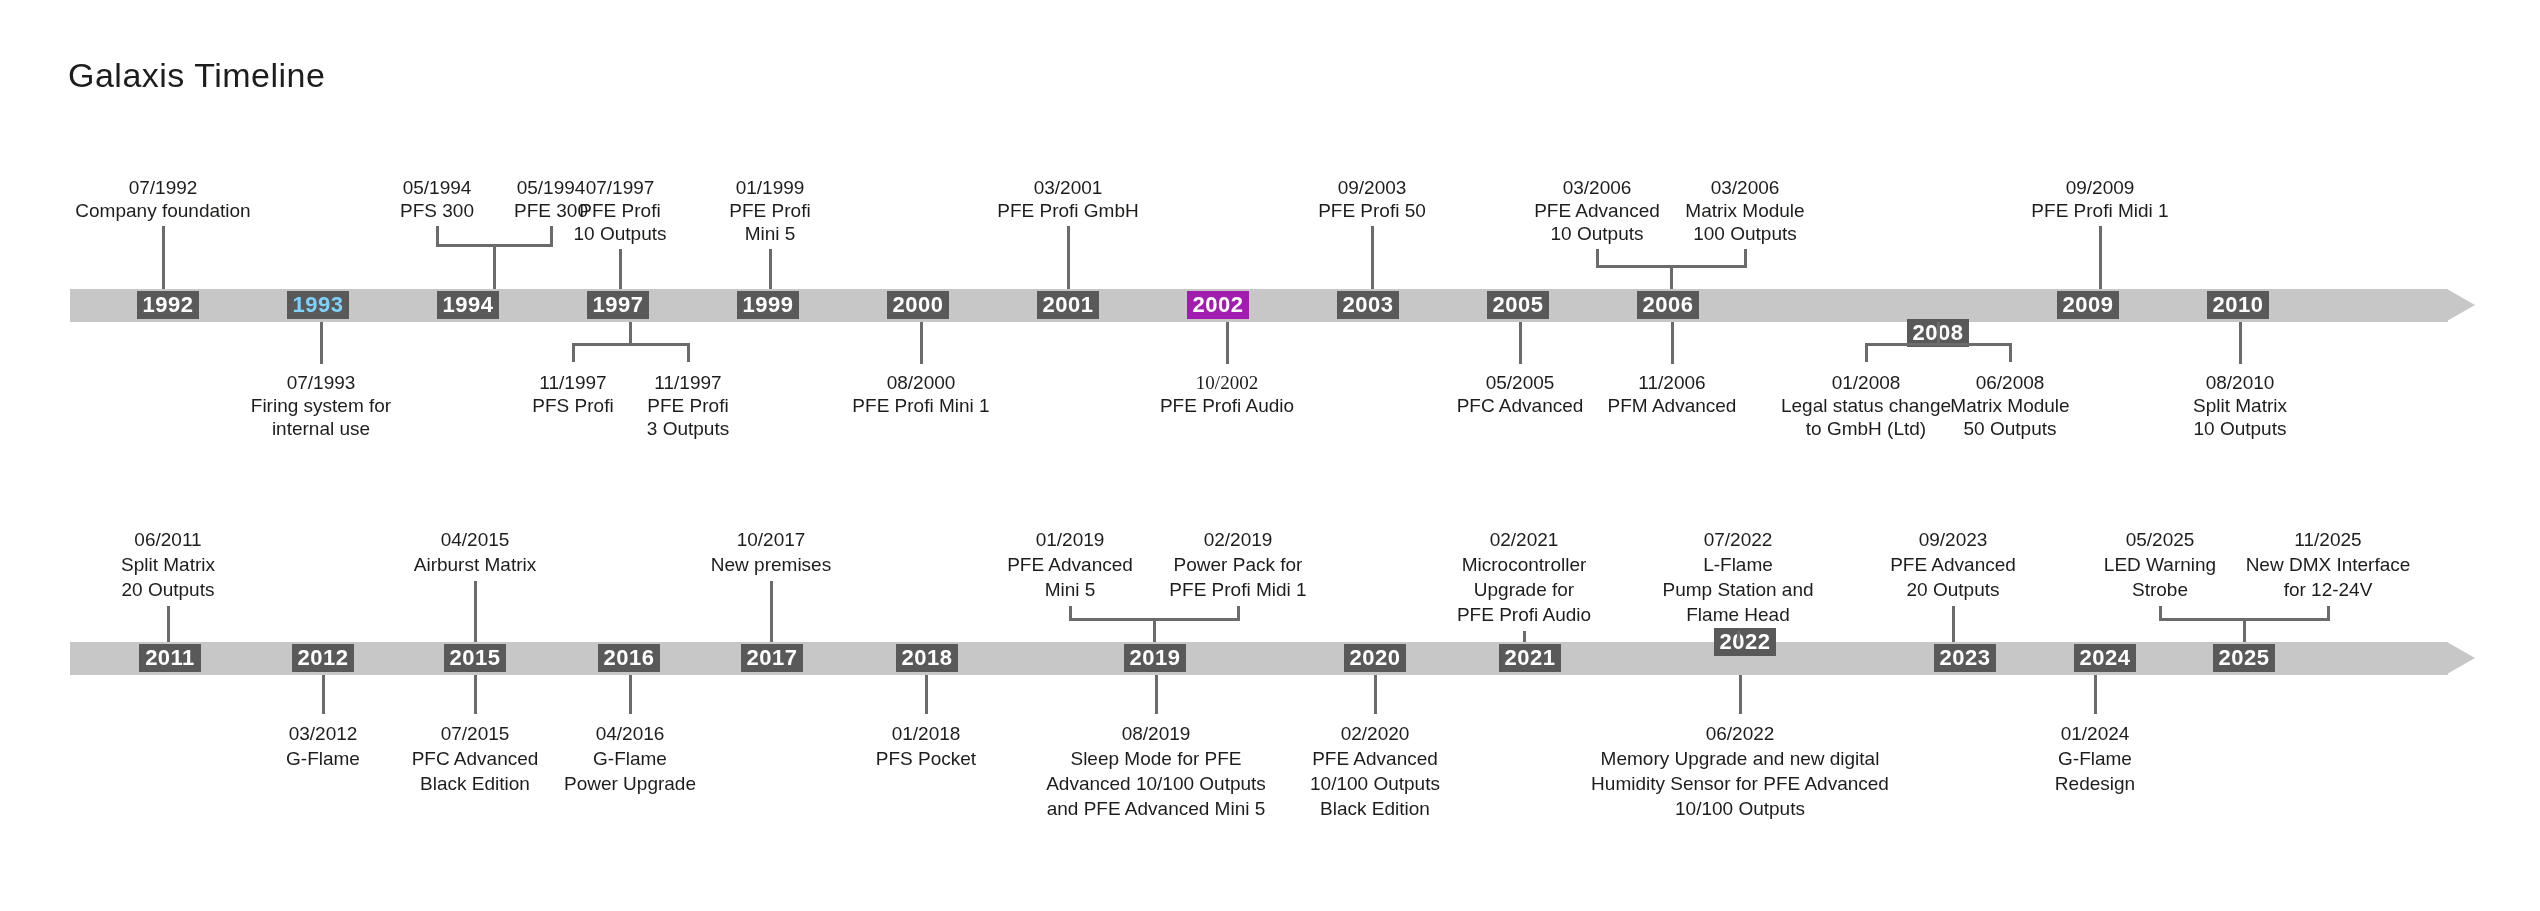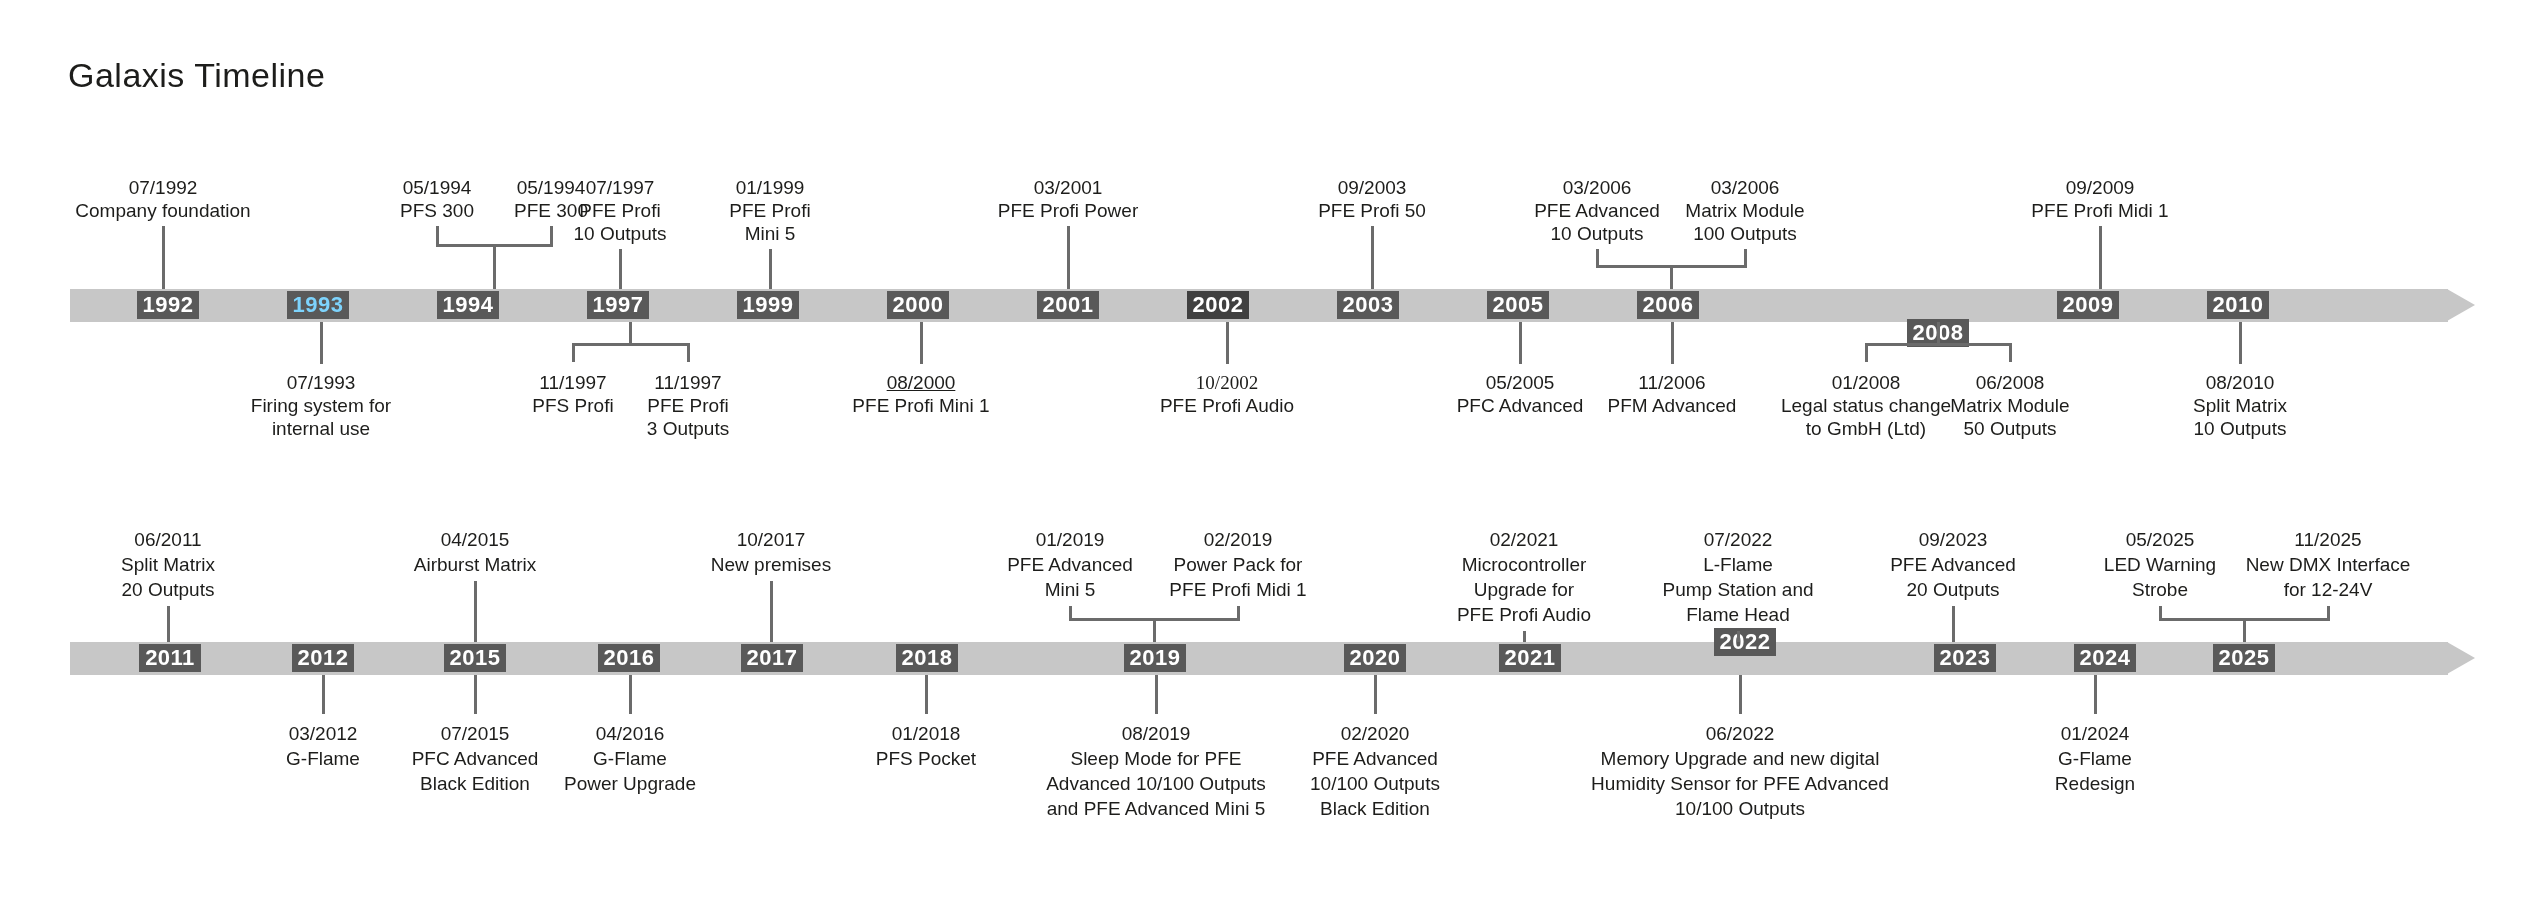--- a/index.html
+++ b/index.html
@@ -33,21 +33,21 @@
   <div id="canvas">
       <div class="bar" style="left: 70px; top: 289px; width: 2378px; height: 33px; background: rgb(199, 199, 199);"></div>
       <div class="bar-arrow" style="left: 2447px; top: 289px; border-top: 16.5px solid transparent; border-bottom: 16.5px solid transparent; border-left: 28px solid rgb(199, 199, 199);"></div>
       <div class="year" style="left: 137px; top: 291px; background: rgb(89, 89, 89); color: rgb(255, 255, 255);">1992</div>
       <div class="year" style="left: 287px; top: 291px; background: rgb(89, 89, 89); color: #7dd3fc;">1993</div>
       <div class="year" style="left: 437px; top: 291px; background: rgb(89, 89, 89); color: rgb(255, 255, 255);">1994</div>
       <div class="year" style="left: 587px; top: 291px; background: rgb(89, 89, 89); color: rgb(255, 255, 255);">1997</div>
       <div class="year" style="left: 737px; top: 291px; background: rgb(89, 89, 89); color: rgb(255, 255, 255);">1999</div>
       <div class="year" style="left: 887px; top: 291px; background: rgb(89, 89, 89); color: rgb(255, 255, 255);">2000</div>
       <div class="year" style="left: 1037px; top: 291px; background: rgb(89, 89, 89); color: rgb(255, 255, 255);">2001</div>
-      <div class="year" style="left: 1187px; top: 291px; background: #404040; color: rgb(255, 255, 255);">2002</div>
+      <div class="year" style="left: 1187px; top: 291px; background: #a21caf; color: rgb(255, 255, 255);">2002</div>
       <div class="year" style="left: 1337px; top: 291px; background: rgb(89, 89, 89); color: rgb(255, 255, 255);">2003</div>
       <div class="year" style="left: 1487px; top: 291px; background: rgb(89, 89, 89); color: rgb(255, 255, 255);">2005</div>
       <div class="year" style="left: 1637px; top: 291px; background: rgb(89, 89, 89); color: rgb(255, 255, 255);">2006</div>
       <div class="year" style="left: 1907px; top: 303px; background: rgb(89, 89, 89); color: rgb(255, 255, 255); margin-top: 16px;">2008</div>
       <div class="year" style="left: 2057px; top: 291px; background: rgb(89, 89, 89); color: rgb(255, 255, 255);">2009</div>
       <div class="year" style="left: 2207px; top: 291px; background: rgb(89, 89, 89); color: rgb(255, 255, 255);">2010</div>
       <div class="evt" style="left: 163px; top: 176px;">
         <div class="ln" style="line-height: 23px;">07/1992</div>
         <div class="ln" style="line-height: 23px;">Company foundation</div>
       </div>
@@ -59,42 +59,42 @@
       </div>
       <div class="vline" style="left: 618.5px; top: 249px; height: 40px; background: rgb(107, 107, 107);"></div>
       <div class="evt" style="left: 770px; top: 176px;">
         <div class="ln" style="line-height: 23px;">01/1999</div>
         <div class="ln" style="line-height: 23px;">PFE Profi</div>
         <div class="ln" style="line-height: 23px;">Mini 5</div>
       </div>
       <div class="vline" style="left: 768.5px; top: 249px; height: 40px; background: rgb(107, 107, 107);"></div>
       <div class="evt" style="left: 1068px; top: 176px;">
         <div class="ln" style="line-height: 23px;">03/2001</div>
-        <div class="ln" style="line-height: 23px;">PFE Profi Power</div>
+        <div class="ln" style="line-height: 23px;">PFE Profi GmbH</div>
       </div>
       <div class="vline" style="left: 1066.5px; top: 226px; height: 63px; background: rgb(107, 107, 107);"></div>
       <div class="evt" style="left: 1372px; top: 176px;">
         <div class="ln" style="line-height: 23px;">09/2003</div>
         <div class="ln" style="line-height: 23px;">PFE Profi 50</div>
       </div>
       <div class="vline" style="left: 1370.5px; top: 226px; height: 63px; background: rgb(107, 107, 107);"></div>
       <div class="evt" style="left: 2100px; top: 176px;">
         <div class="ln" style="line-height: 23px;">09/2009</div>
         <div class="ln" style="line-height: 23px;">PFE Profi Midi 1</div>
       </div>
       <div class="vline" style="left: 2098.5px; top: 226px; height: 63px; background: rgb(107, 107, 107);"></div>
       <div class="vline" style="left: 319.5px; top: 322px; height: 42px; background: rgb(107, 107, 107);"></div>
       <div class="evt" style="left: 321px; top: 371px;">
         <div class="ln" style="line-height: 23px;">07/1993</div>
         <div class="ln" style="line-height: 23px;">Firing system for</div>
         <div class="ln" style="line-height: 23px;">internal use</div>
       </div>
       <div class="vline" style="left: 919.5px; top: 322px; height: 42px; background: rgb(107, 107, 107);"></div>
       <div class="evt" style="left: 921px; top: 371px;">
-        <div class="ln" style="line-height: 23px; text-decoration: underline;">08/2000</div>
+        <div class="ln" style="line-height: 23px;">08/2000</div>
         <div class="ln" style="line-height: 23px;">PFE Profi Mini 1</div>
       </div>
       <div class="vline" style="left: 1225.5px; top: 322px; height: 42px; background: rgb(107, 107, 107);"></div>
       <div class="evt" style="left: 1227px; top: 371px;">
         <div class="ln" style="line-height: 23px; font-family: Liberation Serif, serif;">10/2002</div>
         <div class="ln" style="line-height: 23px;">PFE Profi Audio</div>
       </div>
       <div class="vline" style="left: 1518.5px; top: 322px; height: 42px; background: rgb(107, 107, 107);"></div>
       <div class="evt" style="left: 1520px; top: 371px;">
         <div class="ln" style="line-height: 23px;">05/2005</div>

